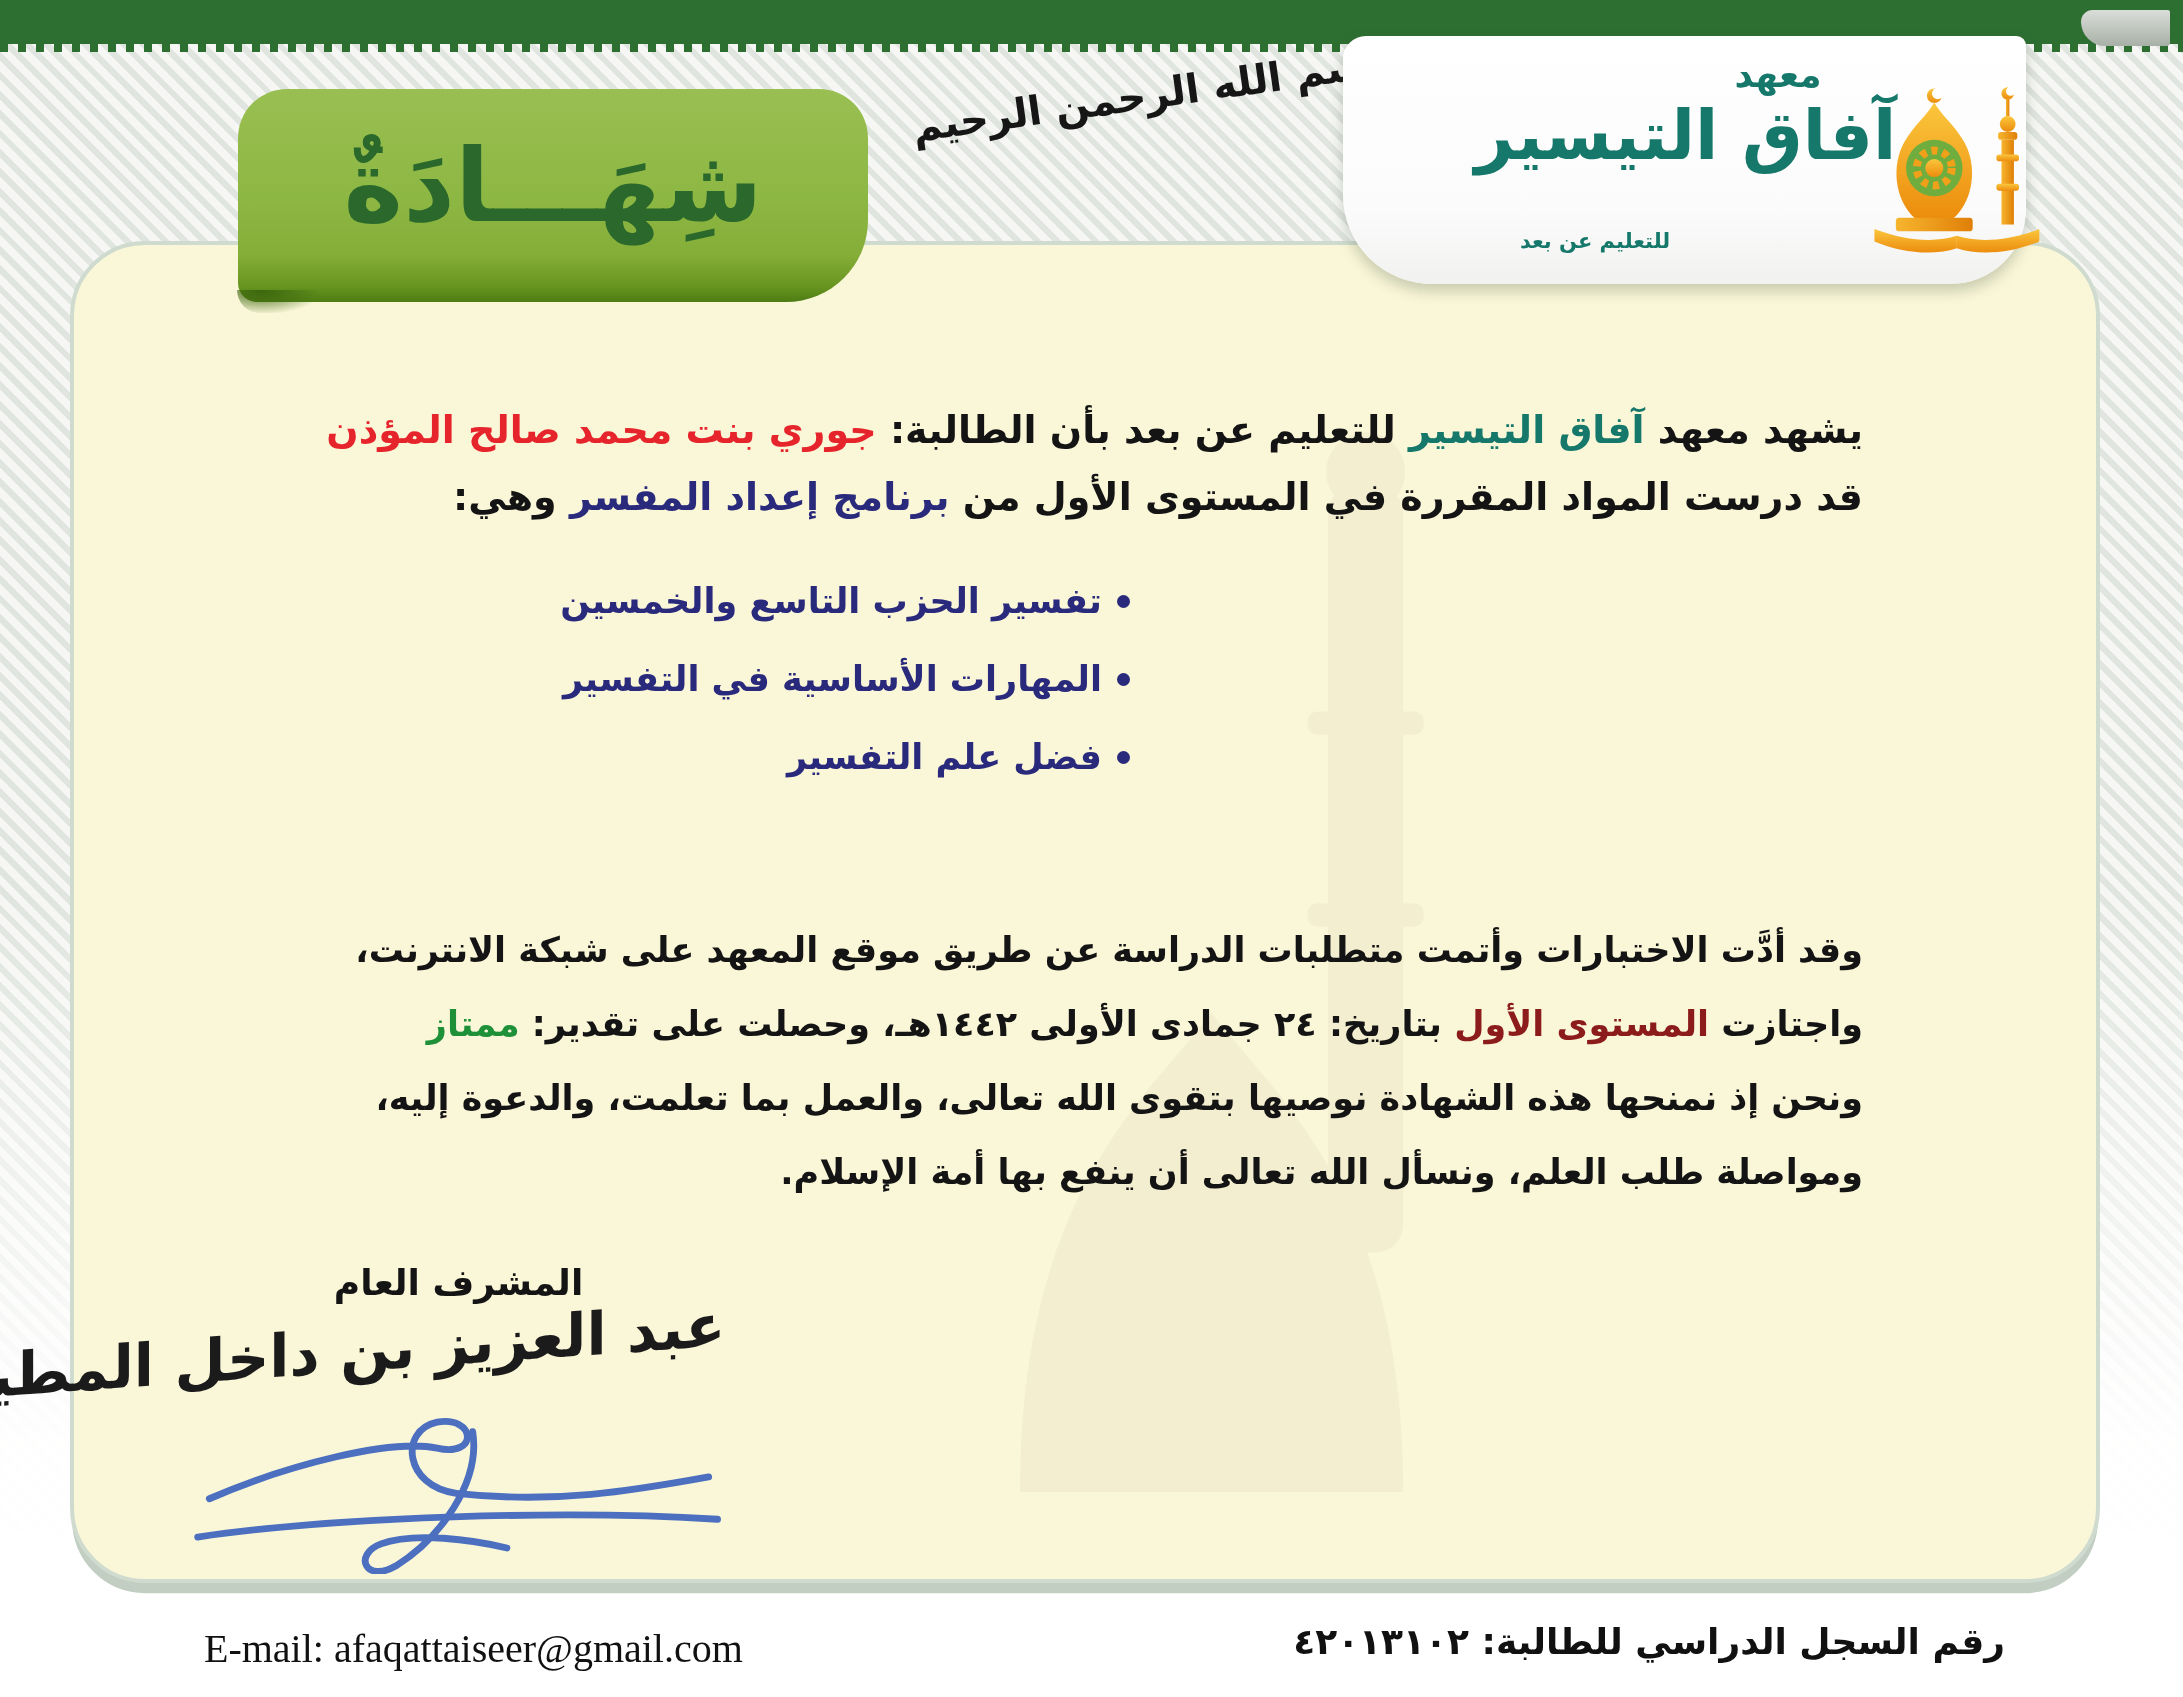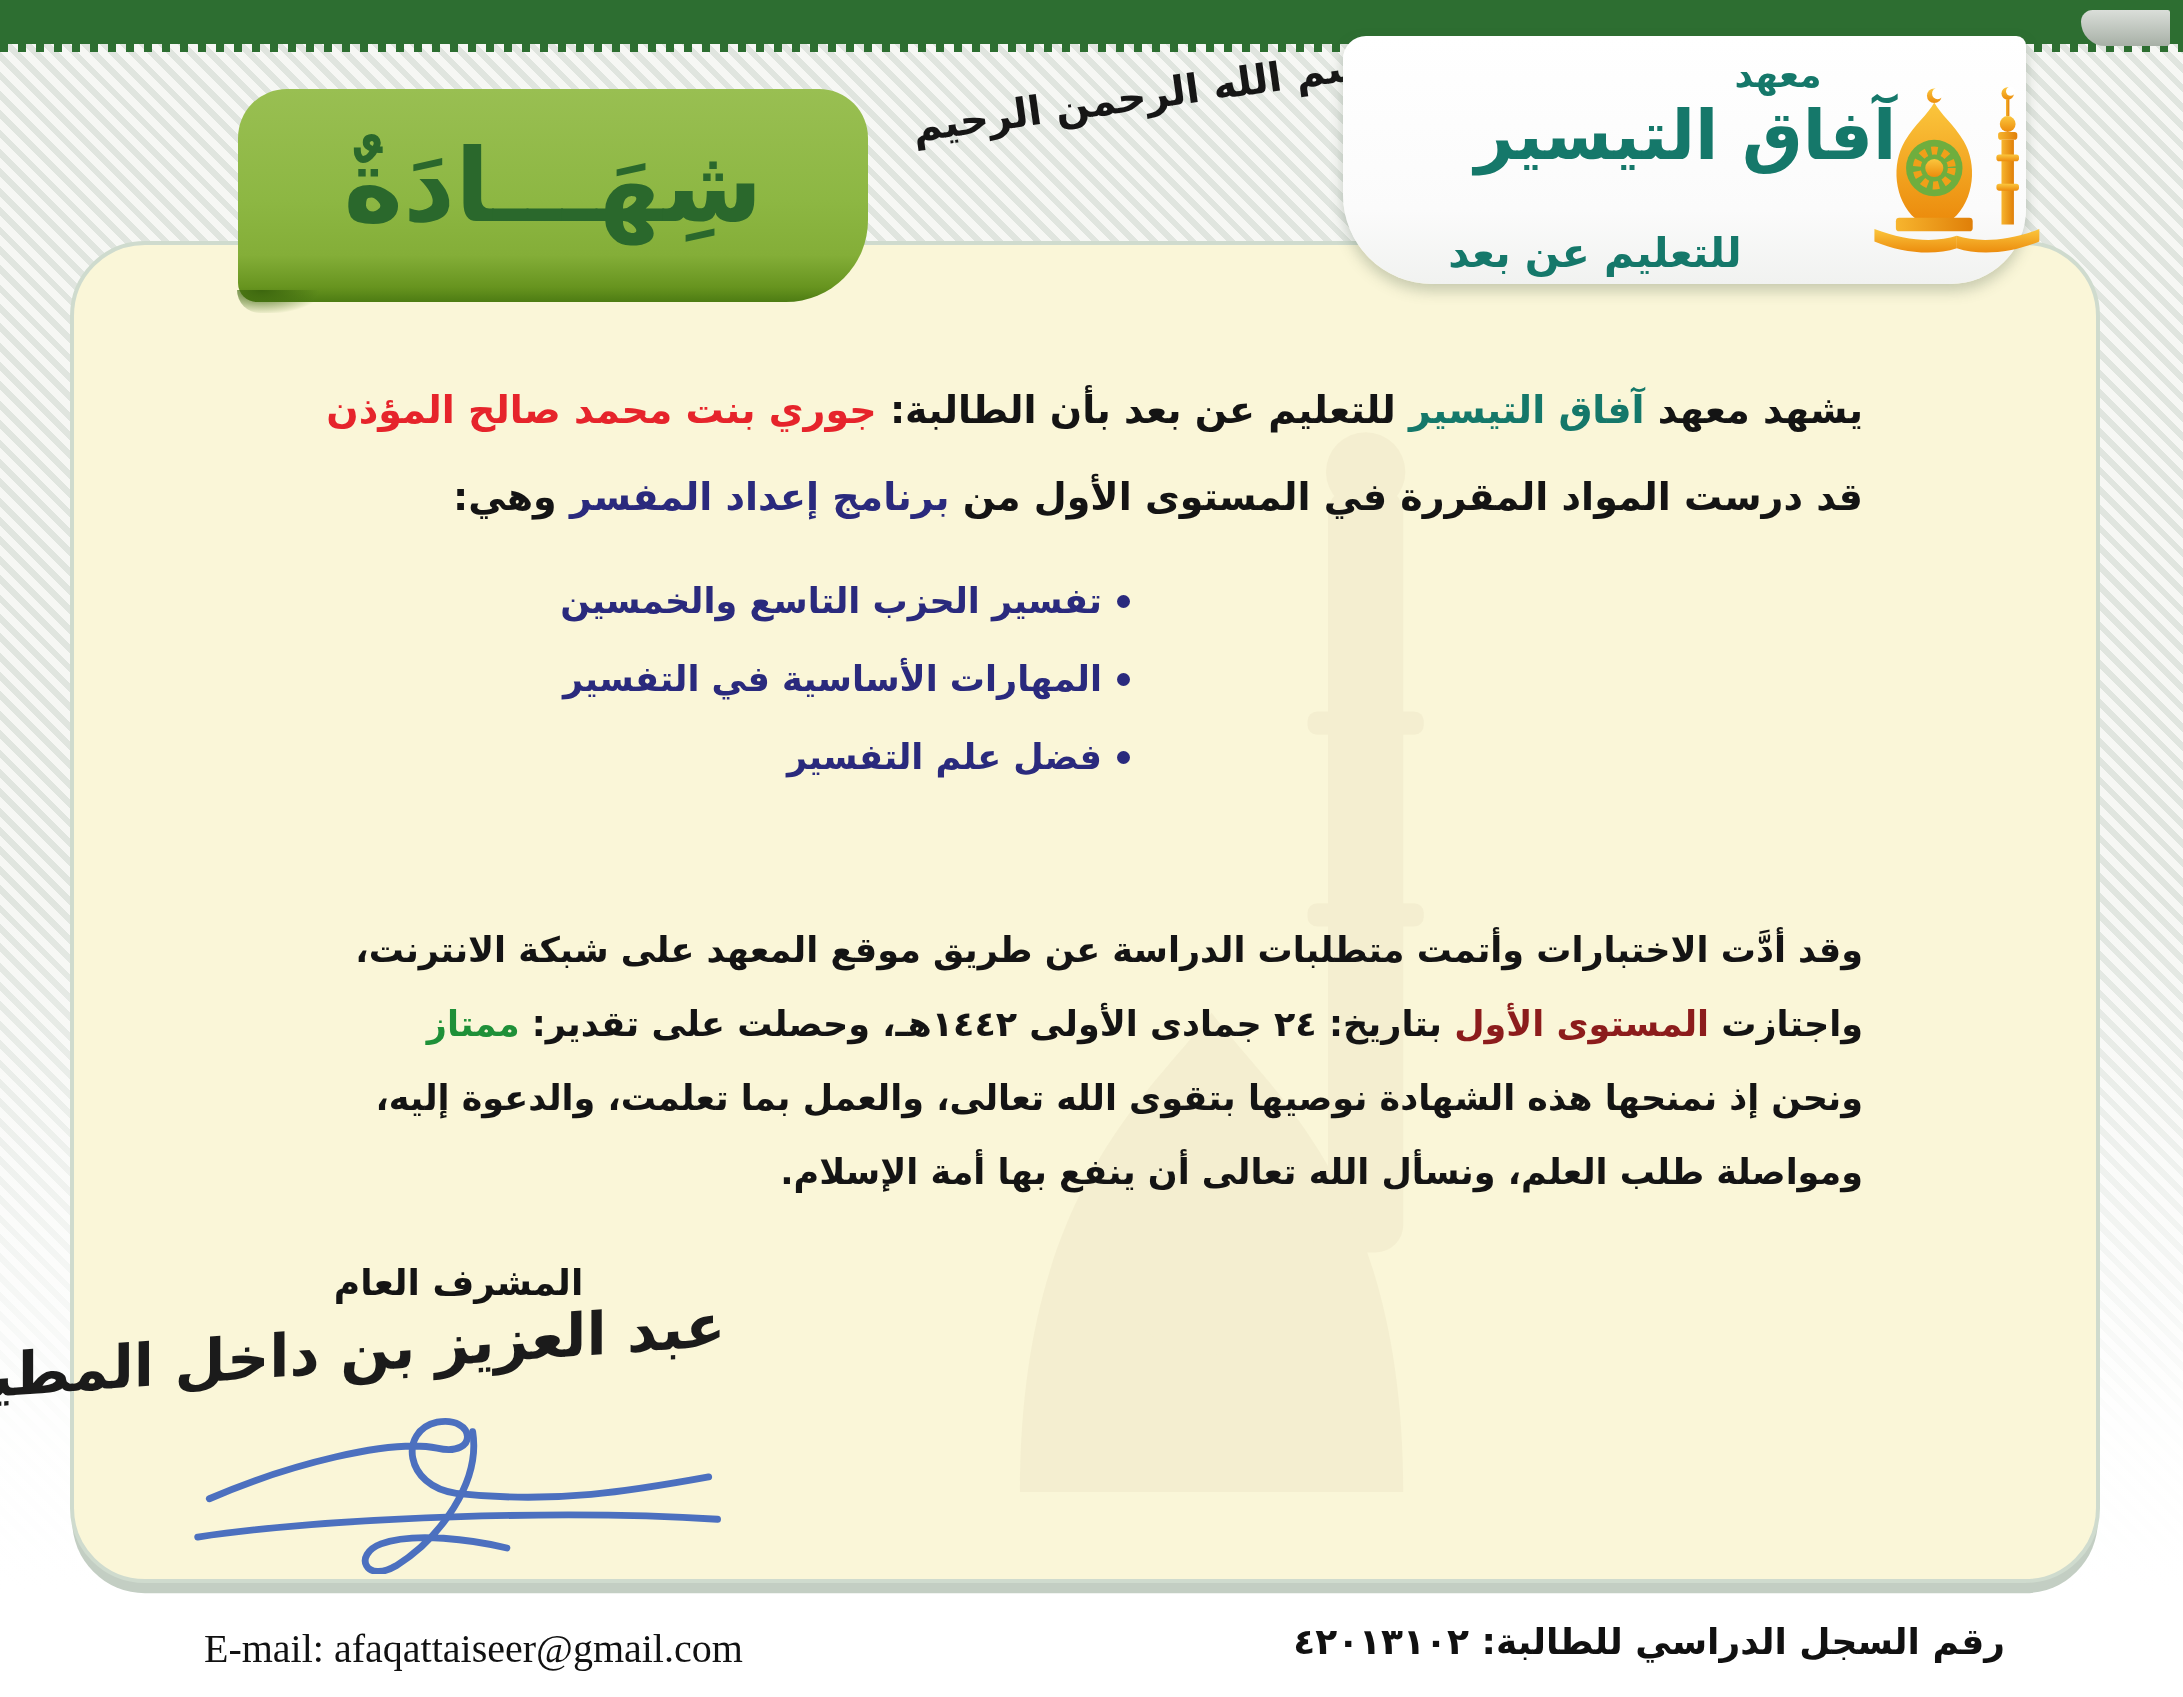--- a/index.html
+++ b/index.html
@@ -37,29 +37,29 @@
     display:flex; align-items:center; justify-content:center;
     transform:rotate(-8deg); font-size:40px; font-weight:600; color:#161616; direction:rtl; white-space:nowrap; }
 
   
   .ribbon { position:absolute; left:1343px; top:36px; width:683px; height:248px; z-index:5;
     background:linear-gradient(180deg,#ffffff 0%,#fbfbfb 70%,#f1f2f0 100%);
     border-radius:23px 9.6px 75px 89px;
     box-shadow:0 6.8px 13.7px rgba(70,90,70,.28); }
   .logo-word   { position:absolute; left:339px; top:18px;  width:192px; text-align:center; font-size:36px;  font-weight:bold; color:#15786a; direction:rtl; }
   .logo-name   { position:absolute; left:96px; top:60px;  width:493px; text-align:center; font-size:68px; font-weight:bold; color:#15786a; direction:rtl; white-space:nowrap; }
-  .logo-tagline{ position:absolute; left:67px;  top:193px; width:370px; text-align:center; font-size:41px;  font-weight:bold; color:#15786a; direction:rtl; }
+  .logo-tagline{ position:absolute; left:67px;  top:193px; width:370px; text-align:center; font-size:21px;  font-weight:bold; color:#15786a; direction:rtl; }
   .mosque { position:absolute; left:519px; top:30px; width:192px; height:212px; }
   .corner-curl { position:absolute; left:2081px; top:9.6px; width:89px; height:36px; z-index:4;
     background:linear-gradient(180deg,#dadeD9 0%,#a7b0a6 100%); border-radius:23px 4.1px 6.8px 48px; }
 
   
   .rtl { direction:rtl; unicode-bidi:embed; }
   .bodyline { position:absolute; z-index:6; font-weight:bold; white-space:nowrap; color:#141414; }
-  .intro-1 { right:320px; top:388px; font-size:38px; }
+  .intro-1 { right:320px; top:408px; font-size:38px; }
   .intro-2 { right:320px; top:475px; font-size:38px; }
   .institute-inline { color:#15786a; }
   .student-name { color:#e6242b; }
   .program-name { color:#2a2a7d; }
 
   .courses { position:absolute; z-index:6; display:flex; flex-direction:column; gap:38px; }
   .courses-right { right:392px; top:581px; }
   .courses-left  { right:1053px; top:581px; }
   .course-item { direction:rtl; display:flex; align-items:center; gap:15px;
     font-size:35px; font-weight:bold; color:#2a2a7d; white-space:nowrap; }

